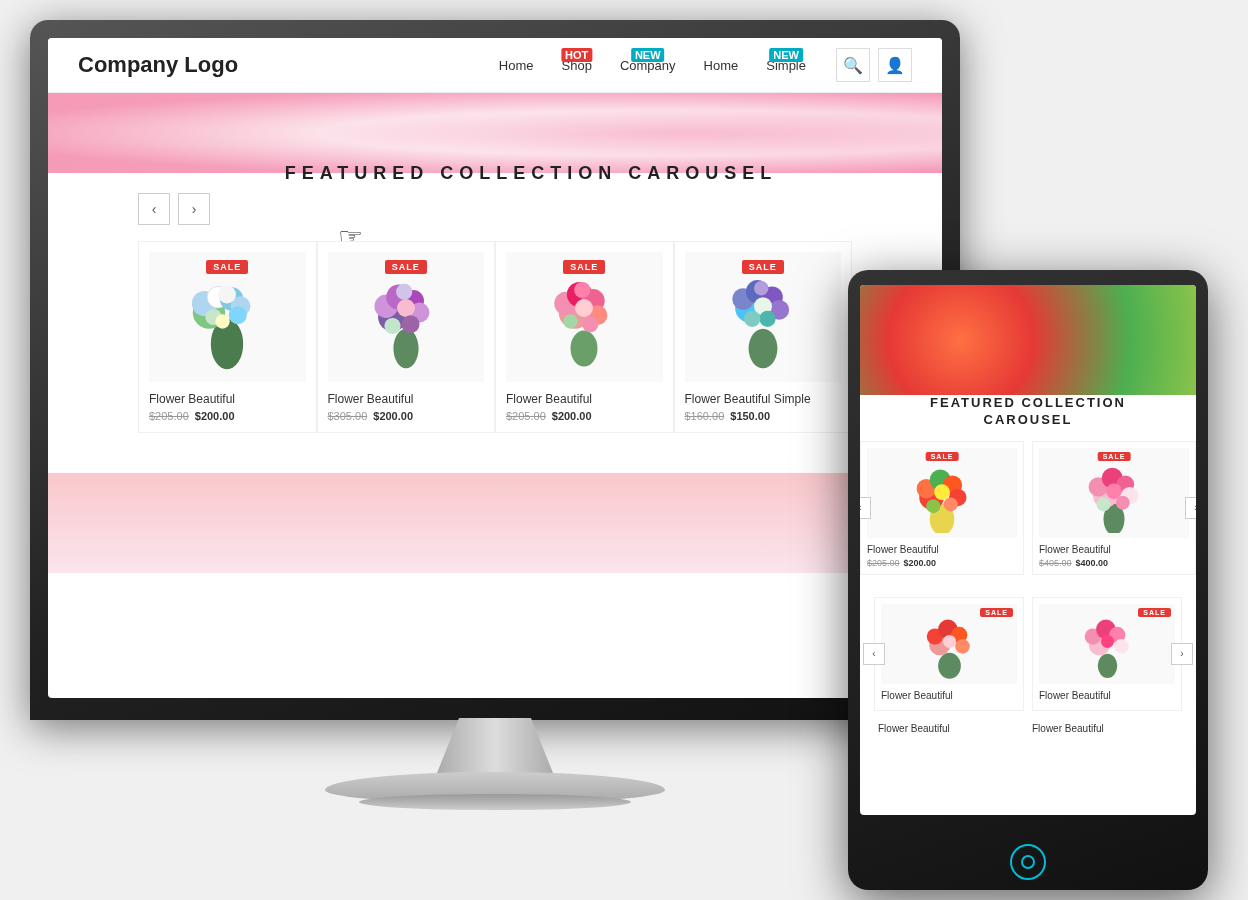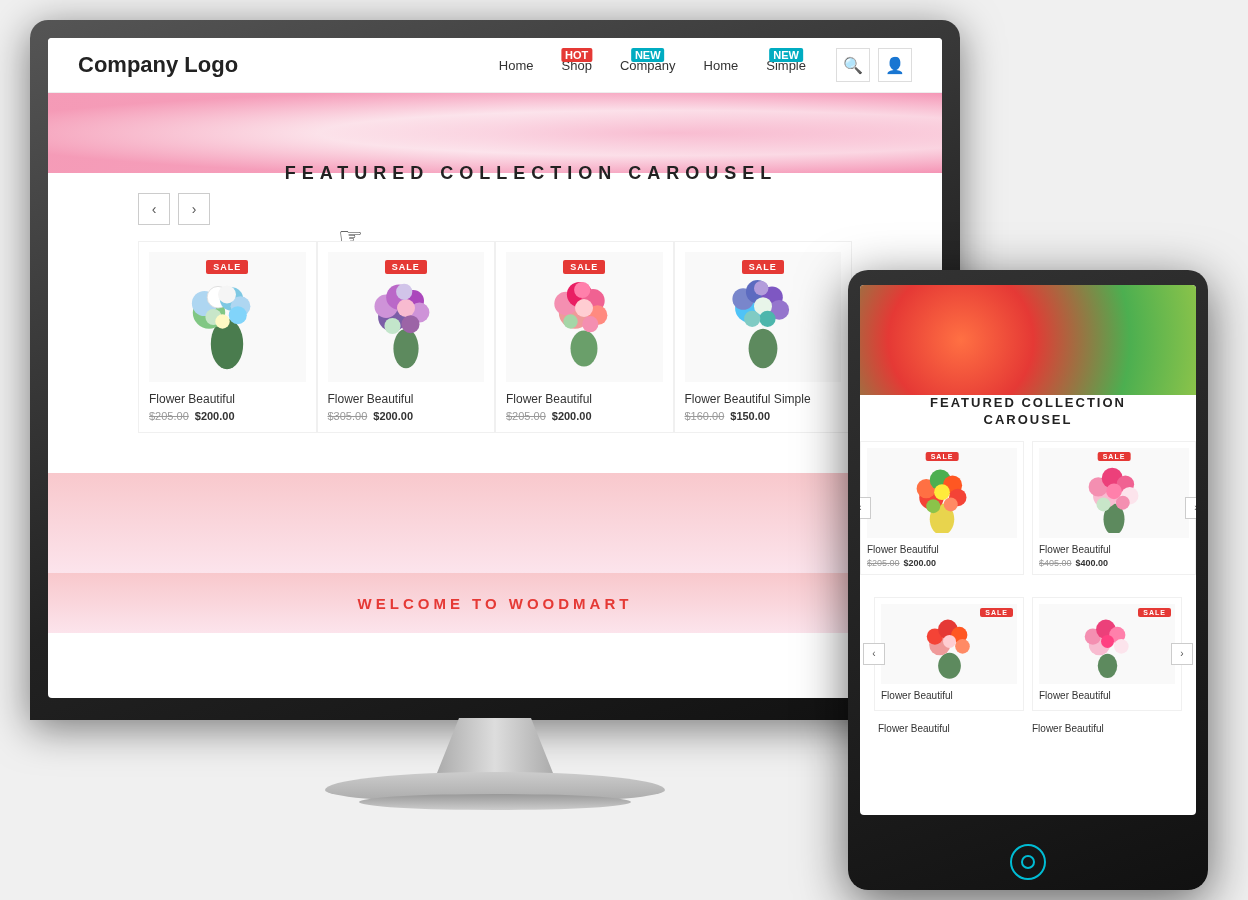--- a/index.html
+++ b/index.html
@@ -581,23 +581,20 @@
               <span class="price-old">$160.00</span>
               <span class="price-new">$150.00</span>
             </div>
           </div>
 
         </div>
       </div>
 
       <div style="height:100px; background: linear-gradient(180deg, #f8c8cc 0%, #fce4ec 100%); margin-top:10px;"></div>
 
-      <div class="welcome-section">
-        <div class="welcome-text">WELCOME TO WOODMART</div>
-      </div>
 
     </div>
   </div>
   <div class="monitor-stand-neck"></div>
   <div class="monitor-stand-base"></div>
 </div>
 
 <div class="tablet">
   <div class="tablet-frame">
     <div class="tablet-screen">

